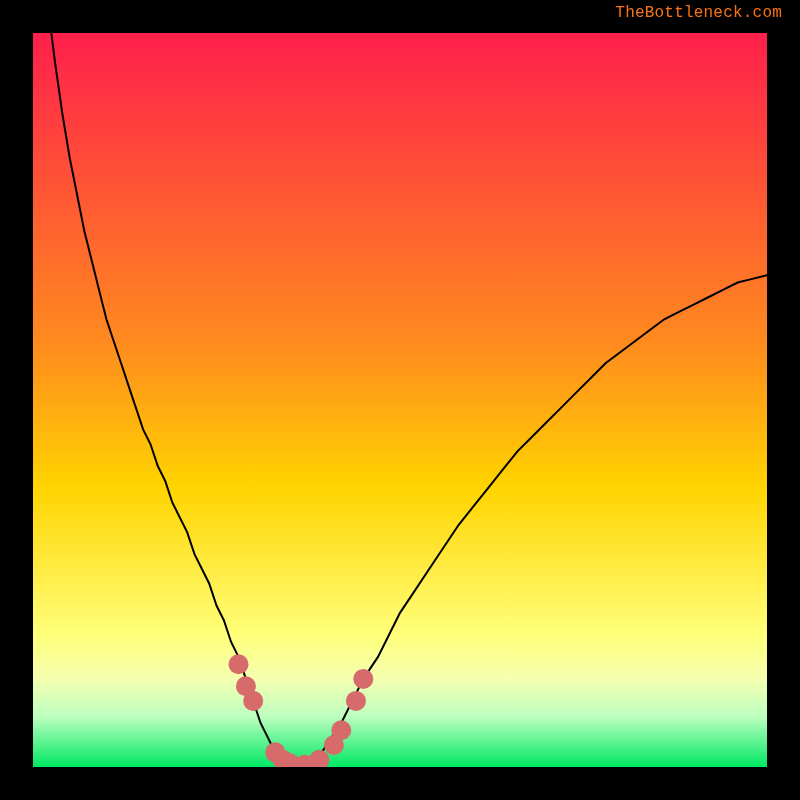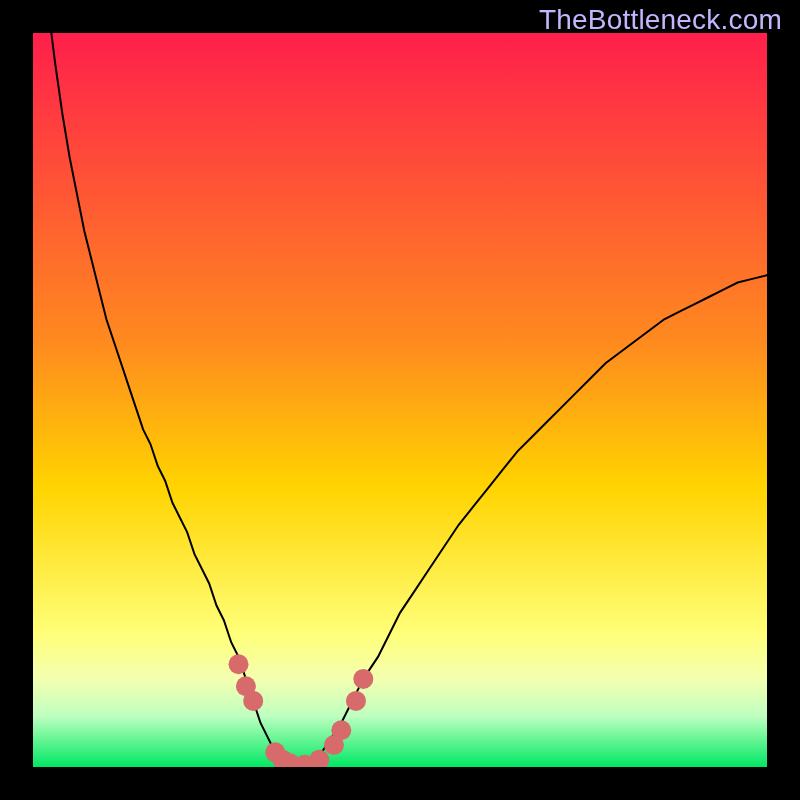--- a/index.html
+++ b/index.html
@@ -19,23 +19,23 @@
     background: #000;
   }
   .plot-area {
     position: absolute;
     box-sizing: border-box;
   }
   .watermark {
     position: absolute;
     top: 4px;
     right: 18px;
-    font-family: Liberation Sans, sans-serif;
-    font-size: 28px;
-    color: #c4b5fd;
+    font-family: Liberation Mono, monospace;
+    font-size: 16px;
+    color: #f97316;
     letter-spacing: 0.2px;
     font-weight: 500;
   }
   svg { display: block; }
 </style>
 </head>
 <body>
 
 <div class="frame">
   <div class="plot-area" id="plot-area" style="left: 33px; top: 33px; width: 734px; height: 734px;">

